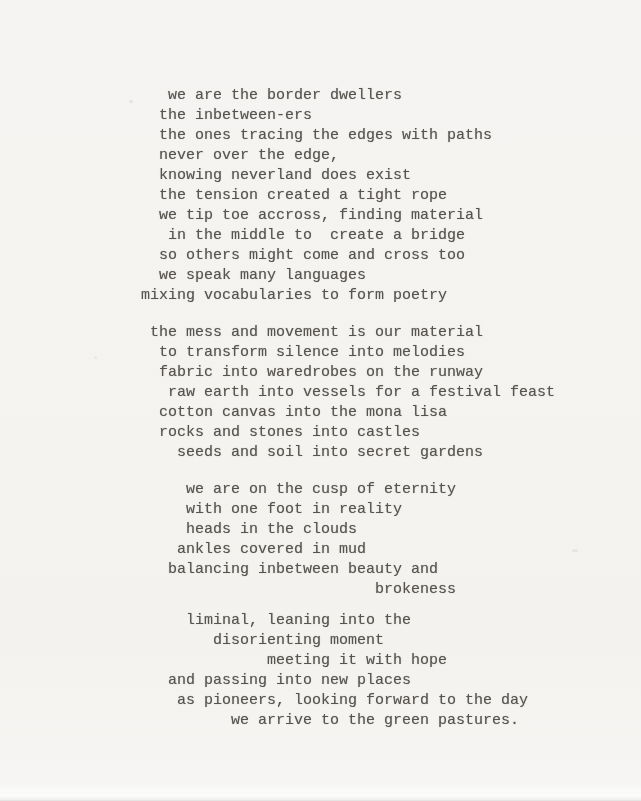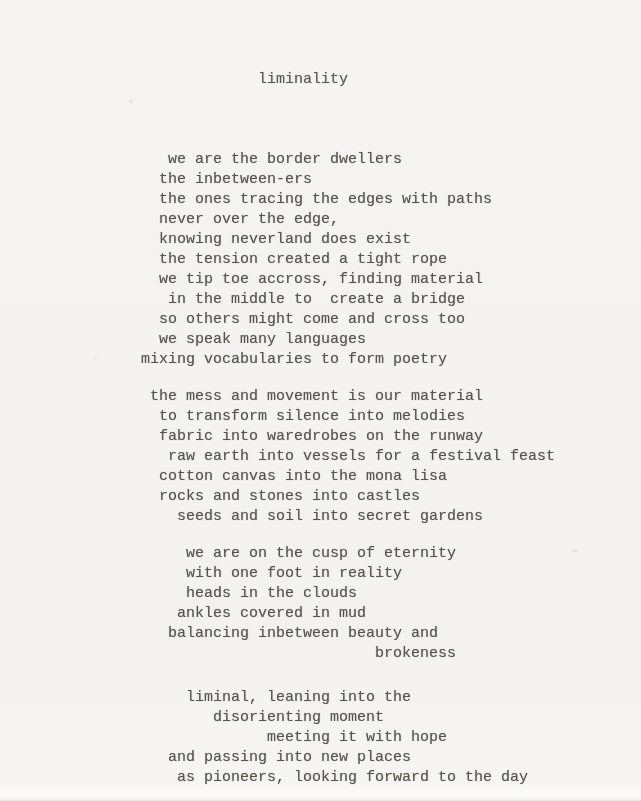--- a/index.html
+++ b/index.html
@@ -28,24 +28,24 @@
   }
   .poem-line {
     white-space: pre;
     height: 20px;
   }
   .title {
     text-indent: 117px;
     margin-bottom: 20px;
     color: #5b5852;
   }
-  .stanza-1 { margin-top: 0; }
+  .stanza-1 { margin-top: 16px; }
   .stanza-2 { margin-top: 17px; }
   .stanza-3 { margin-top: 17px; }
-  .stanza-4 { margin-top: 24px; }
+  .stanza-4 { margin-top: 11px; }
   
   .speck {
     position: absolute;
     border-radius: 50%;
     background: #9a978f;
     opacity: 0.18;
   }
   .speck-1 { left: 129px; top: 100px; width: 4px; height: 3px; }
   .speck-2 { left: 572px; top: 549px; width: 6px; height: 3px; opacity: 0.14; }
   .speck-3 { left: 94px;  top: 356px; width: 3px; height: 3px; opacity: 0.12; }
@@ -56,21 +56,20 @@
     width: 641px;
     height: 17px;
     background: linear-gradient(180deg, rgba(250,250,249,0) 0%, #fafaf9 35%, #fcfcfb 70%, #efefee 94%, #dcdcda 100%);
   }
 </style>
 </head>
 <body>
 
 <div class="paper">
   <div class="poem">
-    <div class="poem-line title">liminality</div>
     <div class="poem-body"><div class="stanza stanza-1"><div class="poem-line">   we are the border dwellers</div><div class="poem-line">  the inbetween-ers</div><div class="poem-line">  the ones tracing the edges with paths</div><div class="poem-line">  never over the edge,</div><div class="poem-line">  knowing neverland does exist</div><div class="poem-line">  the tension created a tight rope</div><div class="poem-line">  we tip toe accross, finding material</div><div class="poem-line">   in the middle to  create a bridge</div><div class="poem-line">  so others might come and cross too</div><div class="poem-line">  we speak many languages</div><div class="poem-line">mixing vocabularies to form poetry</div></div><div class="stanza stanza-2"><div class="poem-line"> the mess and movement is our material</div><div class="poem-line">  to transform silence into melodies</div><div class="poem-line">  fabric into waredrobes on the runway</div><div class="poem-line">   raw earth into vessels for a festival feast</div><div class="poem-line">  cotton canvas into the mona lisa</div><div class="poem-line">  rocks and stones into castles</div><div class="poem-line">    seeds and soil into secret gardens</div></div><div class="stanza stanza-3"><div class="poem-line">     we are on the cusp of eternity</div><div class="poem-line">     with one foot in reality</div><div class="poem-line">     heads in the clouds</div><div class="poem-line">    ankles covered in mud</div><div class="poem-line">   balancing inbetween beauty and</div><div class="poem-line">                          brokeness</div></div><div class="stanza stanza-4"><div class="poem-line">     liminal, leaning into the</div><div class="poem-line">        disorienting moment</div><div class="poem-line">              meeting it with hope</div><div class="poem-line">   and passing into new places</div><div class="poem-line">    as pioneers, looking forward to the day</div><div class="poem-line">          we arrive to the green pastures.</div></div></div>
     
   </div>
   <div class="speck speck-1"></div>
   <div class="speck speck-2"></div>
   <div class="speck speck-3"></div>
   <div class="bottom-band"></div>
 </div>
 
 </body></html>

